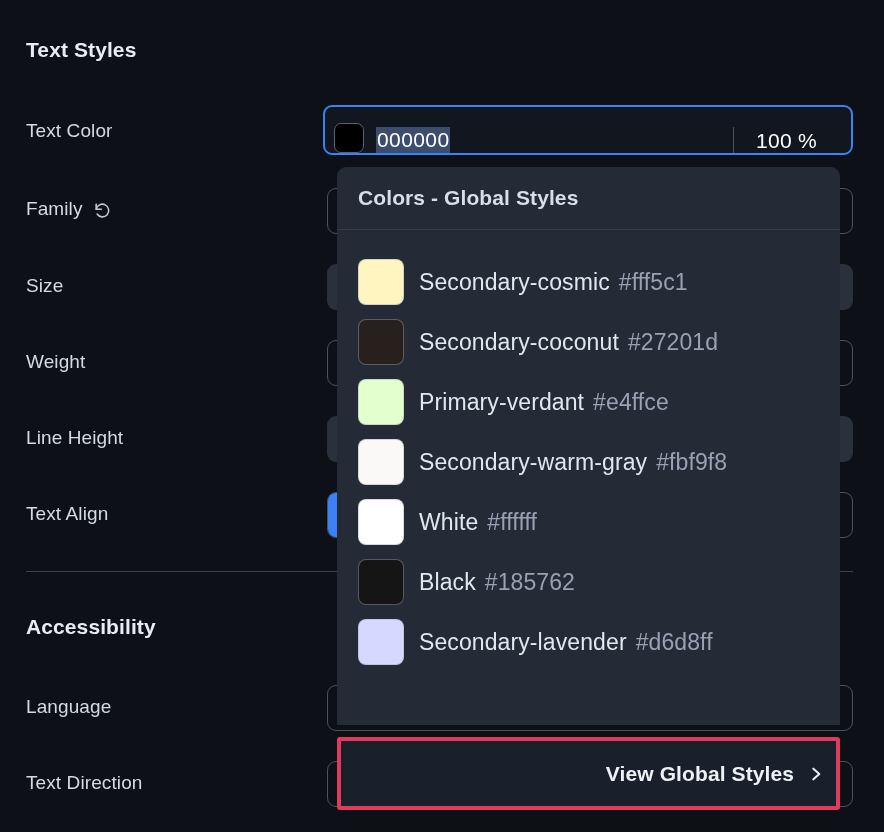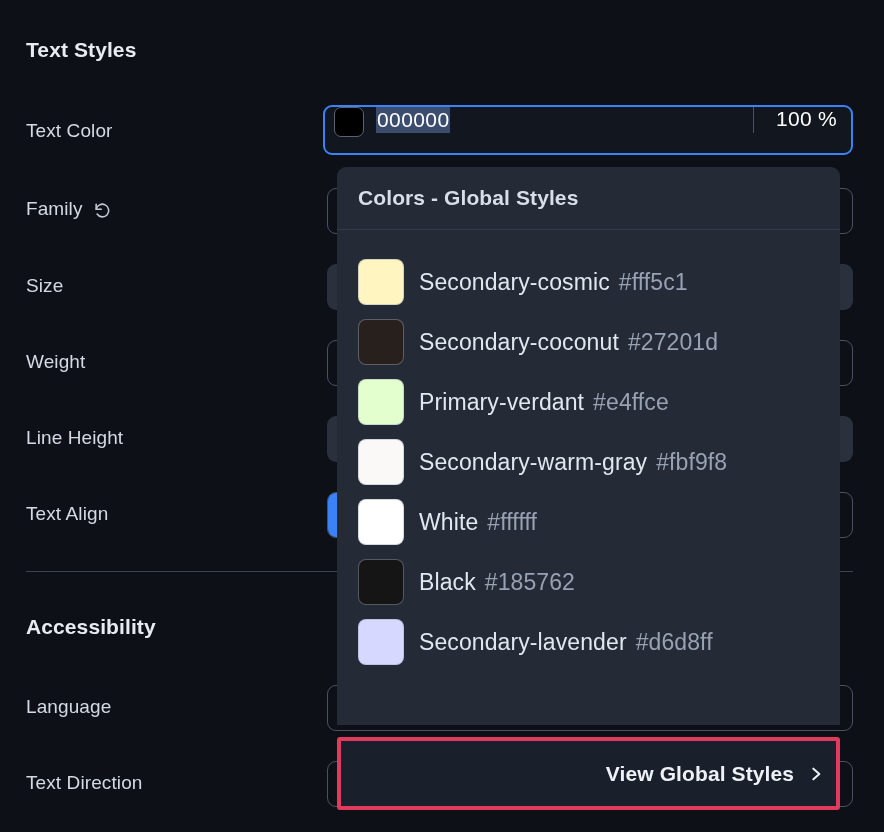--- a/index.html
+++ b/index.html
@@ -114,21 +114,21 @@
   .color-input {
     position: absolute;
     left: 323px;
     top: 105px;
     width: 530px;
     height: 50px;
     border: 2px solid #3b82f6;
     border-radius: 9px;
     background: #11161f;
     display: flex;
-    align-items: flex-start;
+    align-items: flex-end;
     padding: 0 10px 0 9px;
   }
   .color-chip {
     width: 30px;
     height: 30px;
     border-radius: 7px;
     background: #000000;
     border: 1px solid #5a6272;
     flex: 0 0 auto;
   }
@@ -146,21 +146,21 @@
   .ci-sep {
     width: 1px;
     height: 26px;
     background: #4a5262;
     margin-right: 22px;
   }
   .opacity-value {
     font-size: 21px;
     color: #ffffff;
     white-space: nowrap;
-    margin-right: 4px;
+    margin-right: 24px;
     letter-spacing: .3px;
   }
 
   
   .dropdown {
     position: absolute;
     left: 337px;
     top: 167px;
     width: 503px;
     height: 558px;

